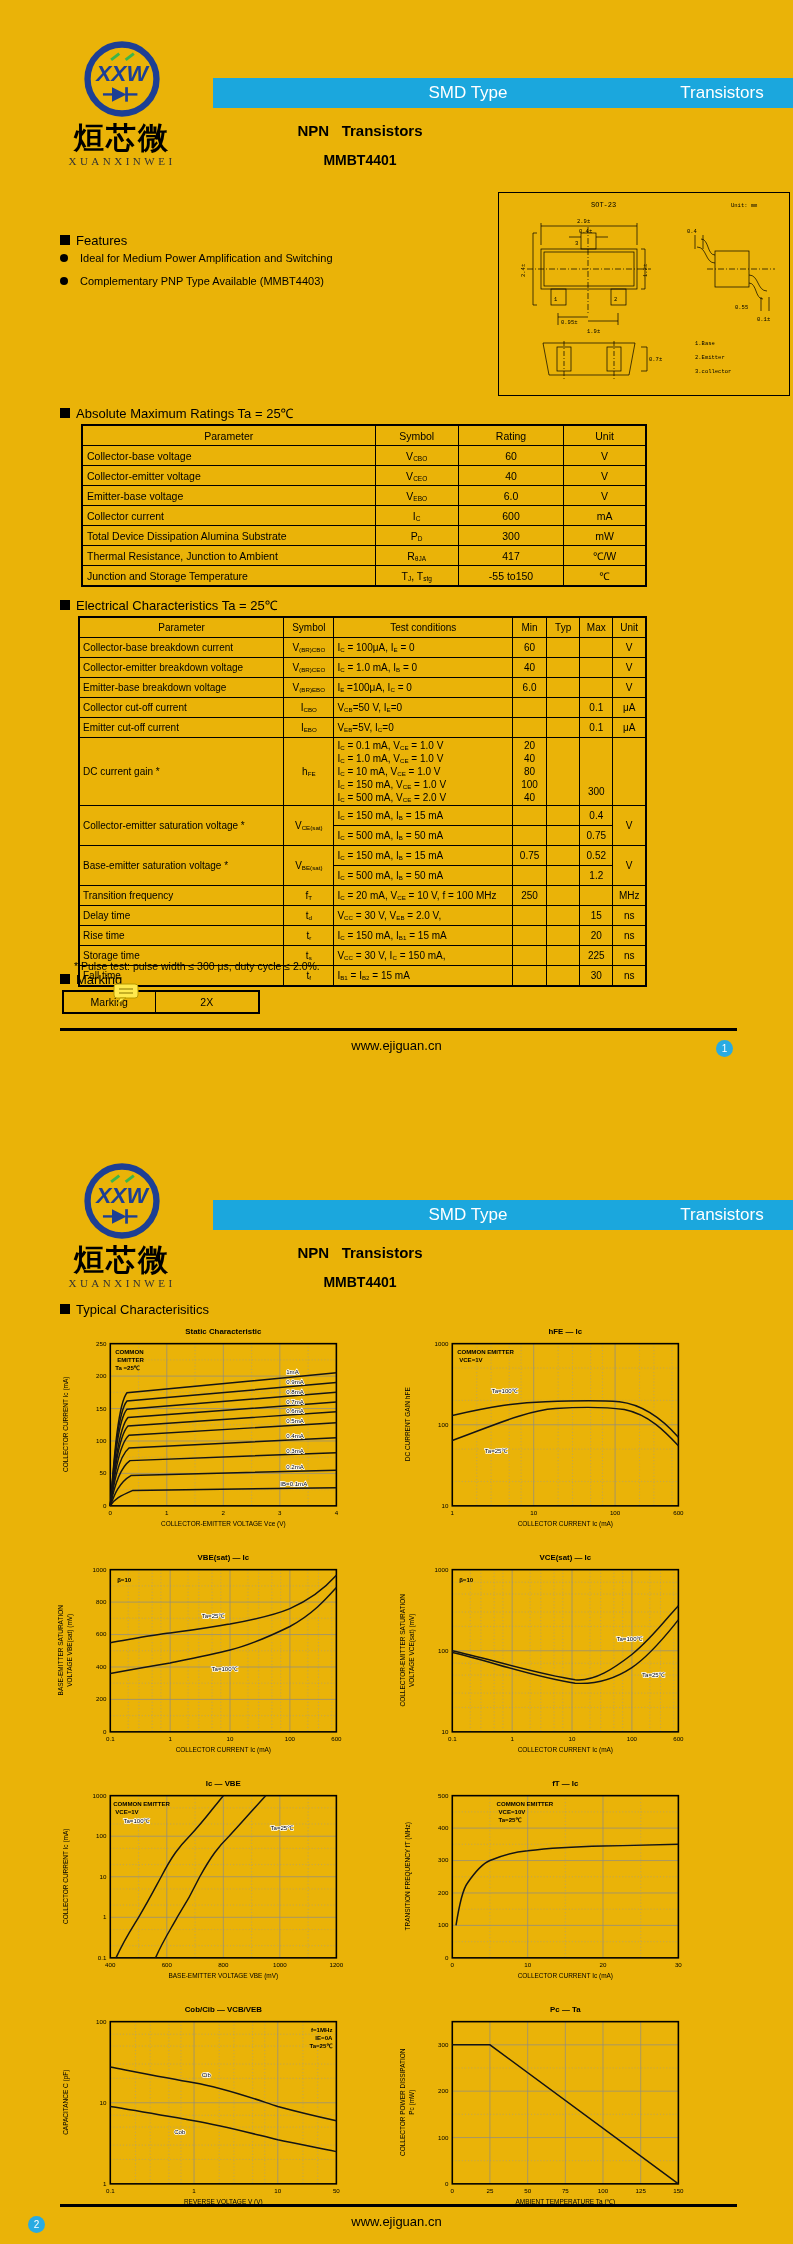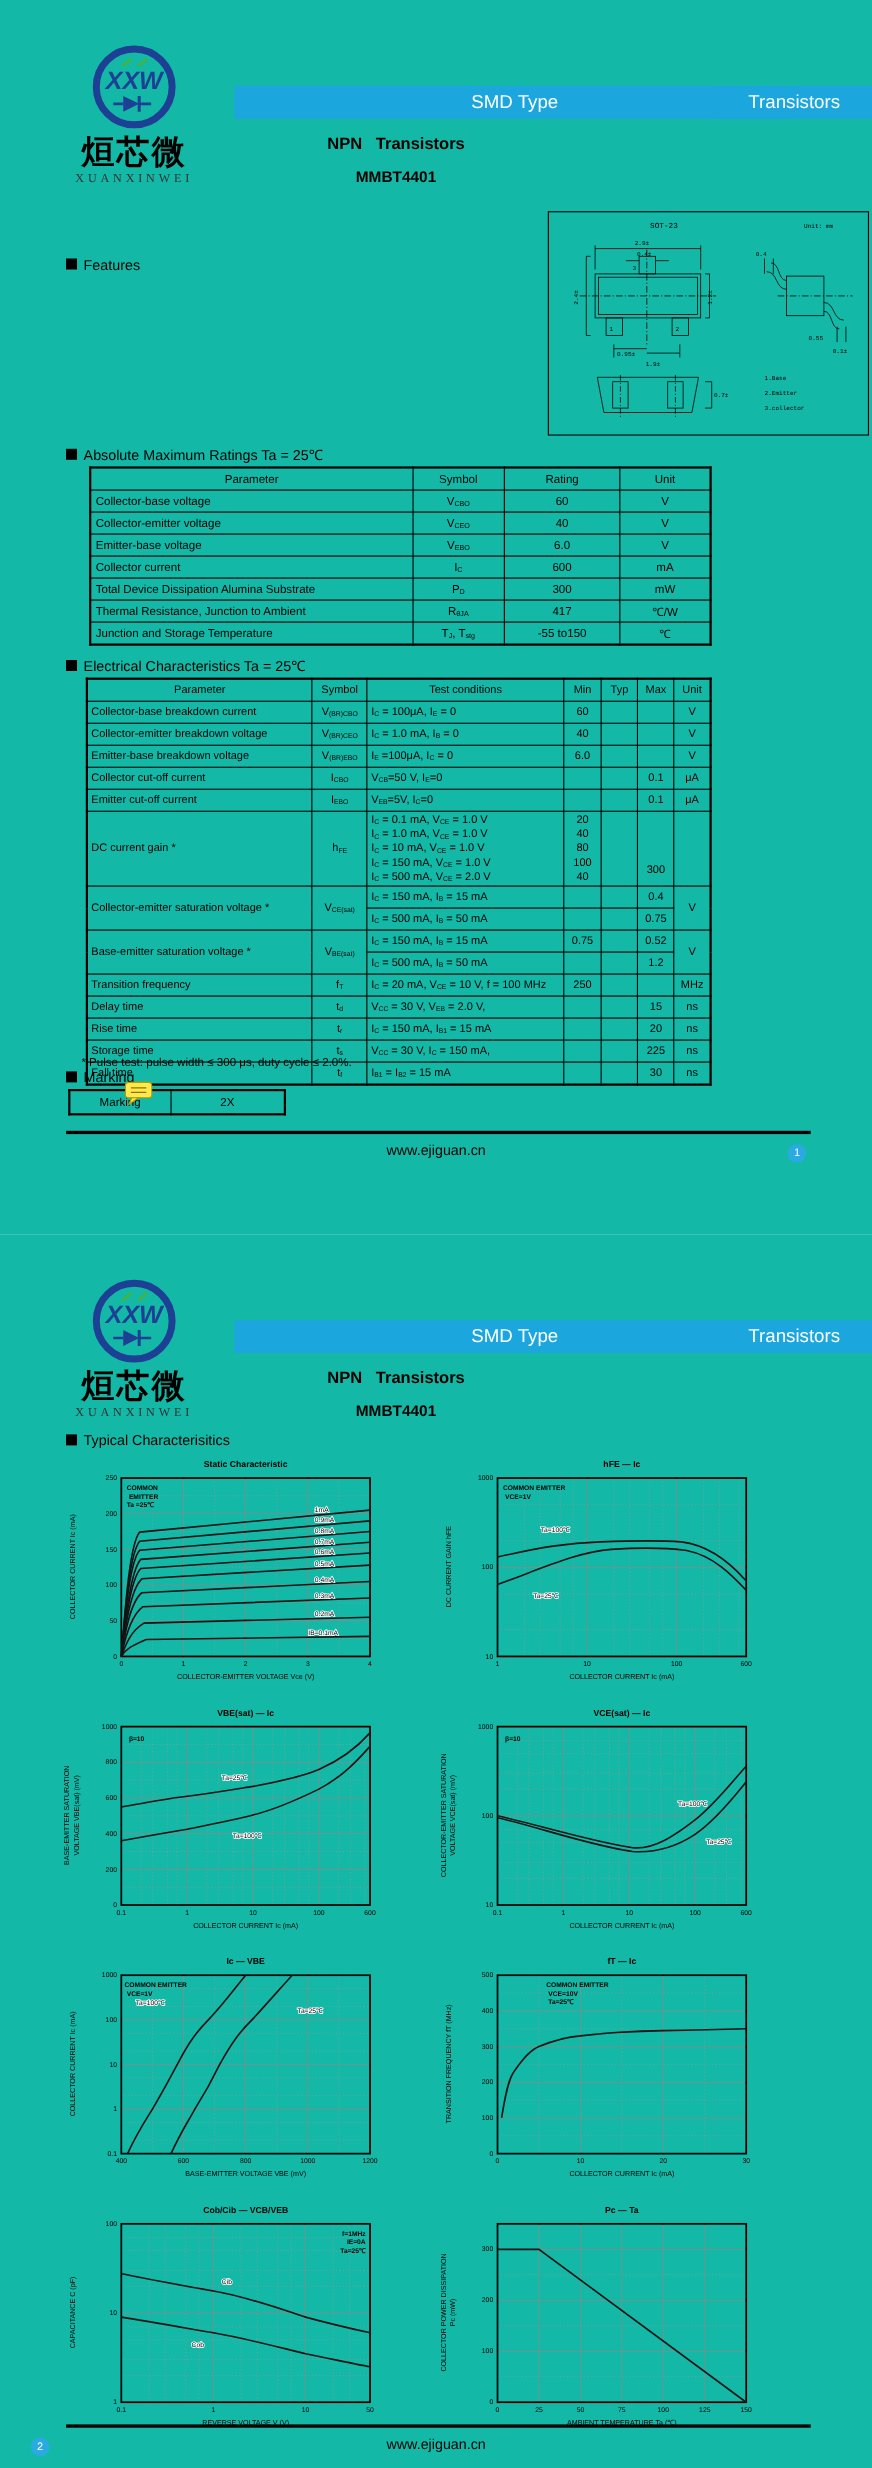--- a/index.html
+++ b/index.html
@@ -1,17 +1,17 @@
 <!DOCTYPE html>
 <html><head>
 <meta charset="utf-8">
 <style>
   html,body{margin:0;padding:0;background:#fff;}
   body{width:793px;font-family:"Liberation Sans",sans-serif;color:#000;}
-  .page{position:relative;width:793px;height:1122px;background:#14b8a6;overflow:hidden;}
+  .page{position:relative;width:793px;height:1122px;background:#eab308;overflow:hidden;}
   sub{font-size:0.62em;vertical-align:-0.22em;line-height:0;}
 
   
   .logo{position:absolute;left:52px;top:40px;width:140px;text-align:center;}
   .logo-cn{font-size:30px;font-weight:bold;letter-spacing:2px;line-height:1.05;font-family:"DejaVu Sans",sans-serif;}
   .logo-en{font-size:11px;letter-spacing:3.5px;color:#333;margin-top:1px;font-family:Liberation Serif, serif;}
   .banner{position:absolute;top:78px;height:30px;background:#1ba7dd;color:#fff;
           display:flex;align-items:center;justify-content:center;font-size:17px;}
   .banner-left{left:213px;width:510px;}
   .banner-right{left:651px;width:142px;}
@@ -158,20 +158,30 @@
       </g>
       <text class="pks" x="150" y="168">0.7±</text>
       <text class="pks" x="196" y="152">1.Base</text>
       <text class="pks" x="196" y="166">2.Emitter</text>
       <text class="pks" x="196" y="180">3.collector</text>
     </svg>
   </div>
 
   <div class="sechead" style="left:60px;top:233px;">
     <span class="sq"></span><span>Features</span>
+  </div>
+  <div class="features">
+    <div class="feat">
+        <span class="dot"></span>
+        <span>Ideal for Medium Power Amplification and Switching</span>
+      </div>
+    <div class="feat">
+        <span class="dot"></span>
+        <span>Complementary PNP Type Available (MMBT4403)</span>
+      </div>
   </div>
 
   <div class="sechead" style="left:60px;top:404px;">
     <span class="sq"></span><span>Absolute Maximum Ratings Ta = 25℃</span>
   </div>
 
   <table class="dtab abs">
     <colgroup>
         <col style="width:292px">
         <col style="width:83px">

